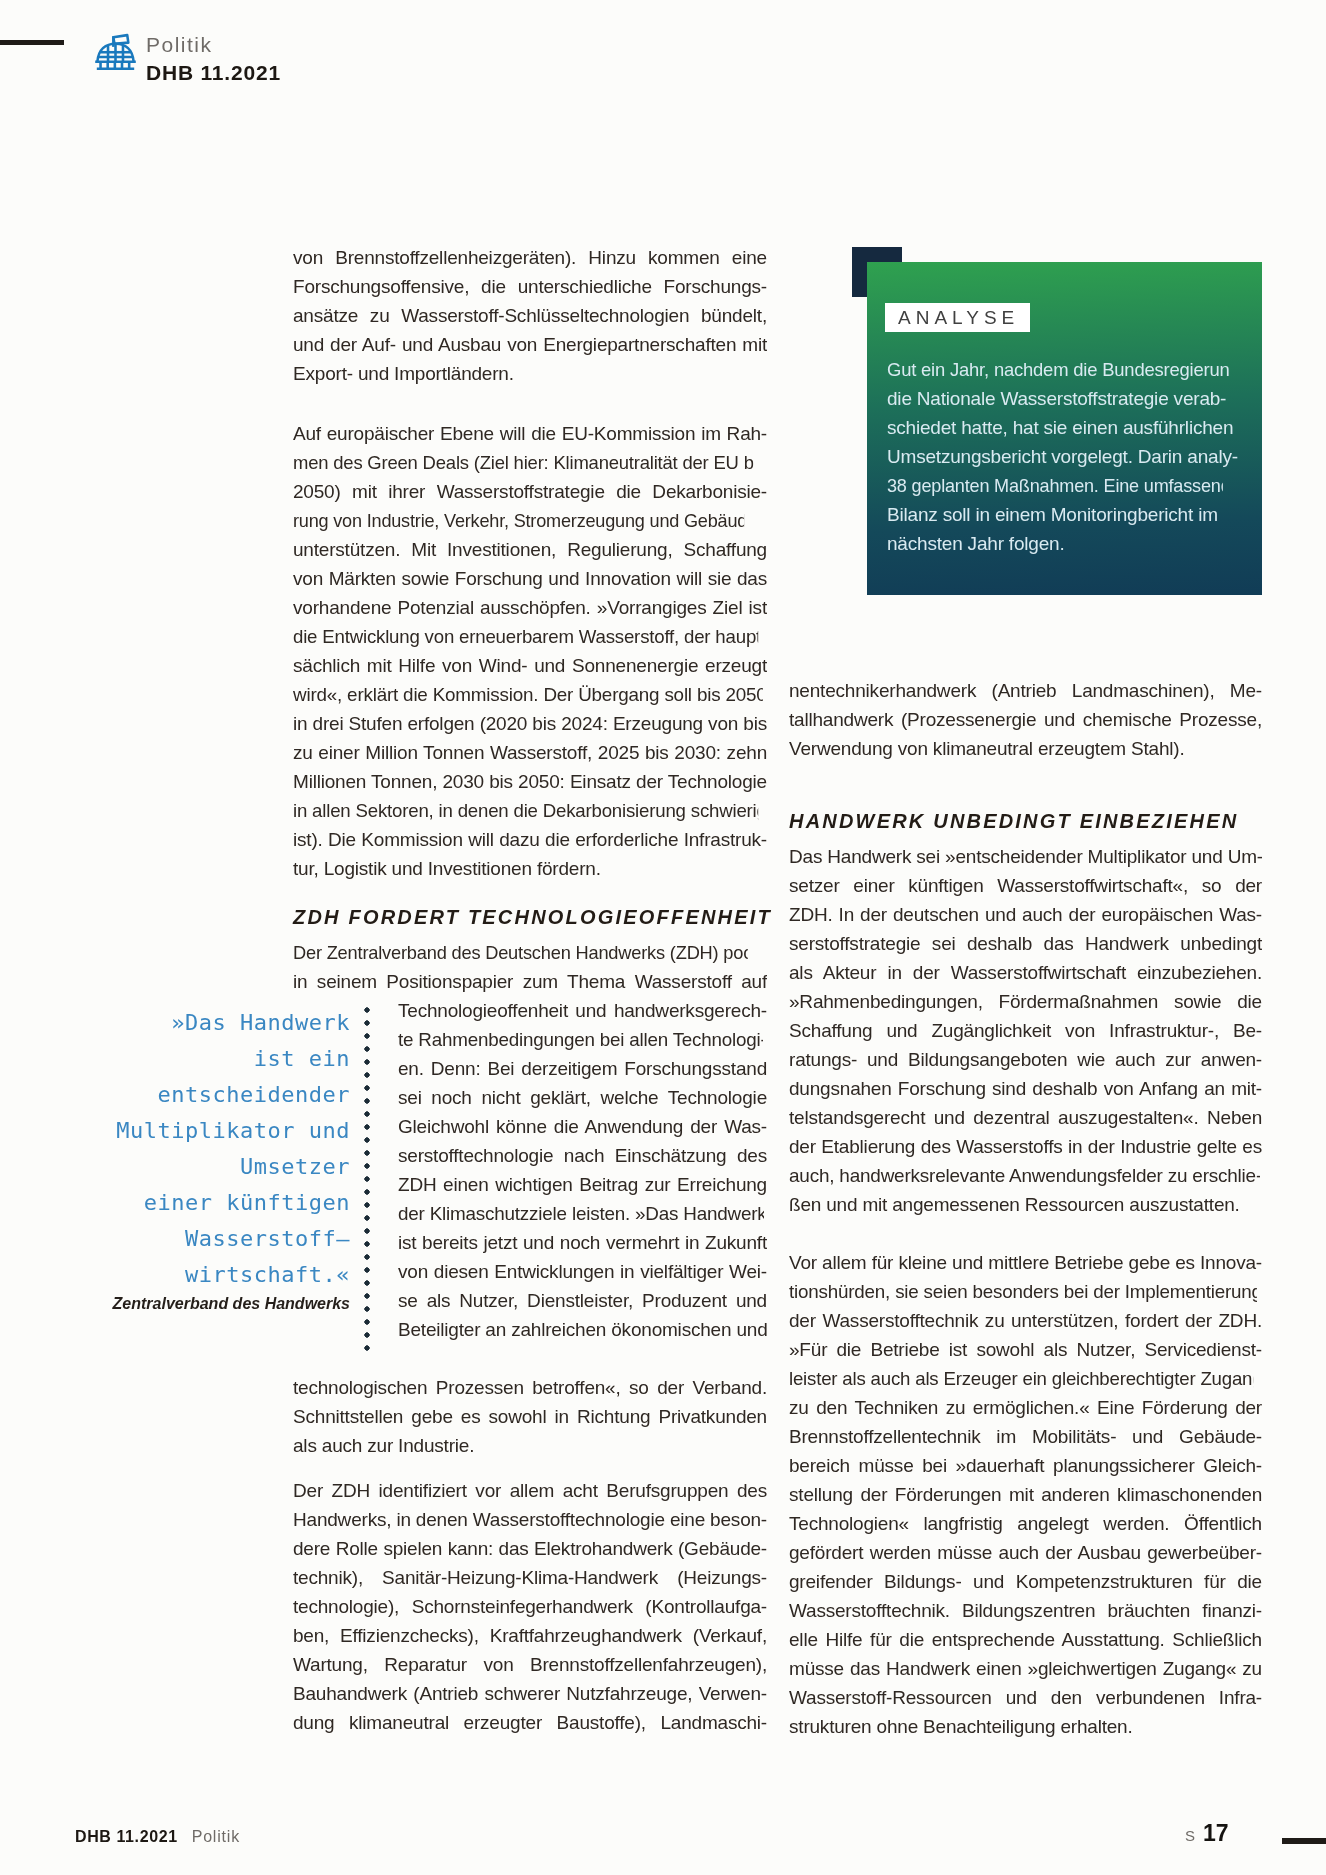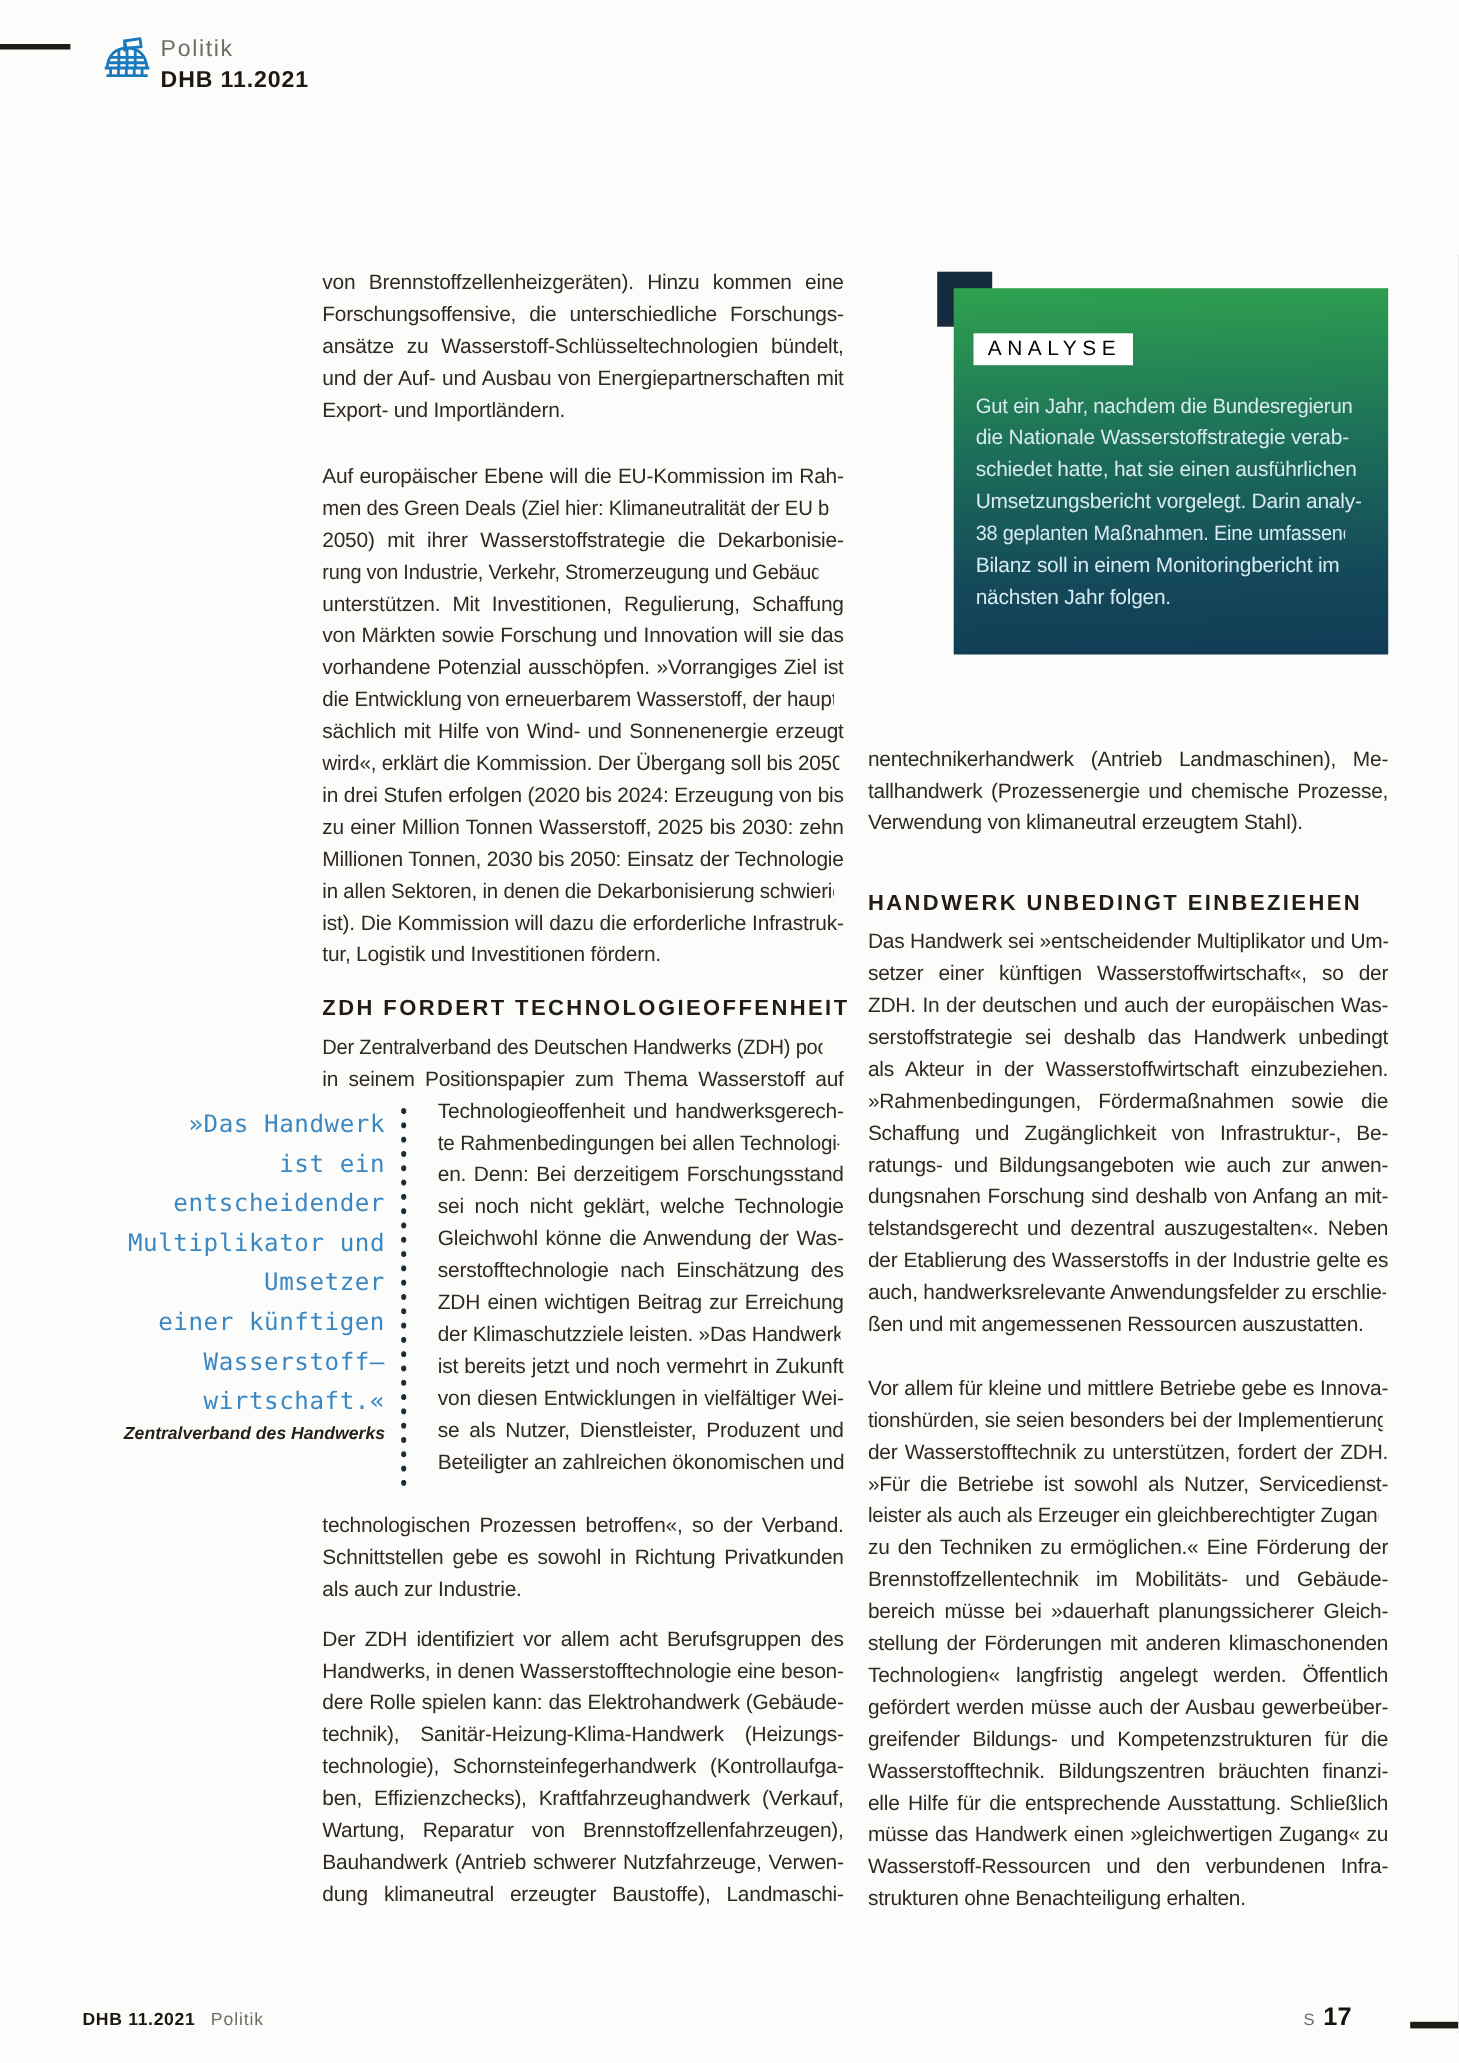--- a/index.html
+++ b/index.html
@@ -8,28 +8,28 @@
     background:#fcfcfa;overflow:hidden;
     font-family:"Liberation Sans",sans-serif;color:#2f2823;
   }
   .abs{position:absolute;}
   
   .lines{line-height:29px;font-size:19px;letter-spacing:-0.2px;}
   .line{white-space:nowrap;overflow:hidden;height:29px;
         text-align:justify;text-align-last:justify;}
   .line.ragged{text-align:left;text-align-last:left;}
   
-  .kicker{font-weight:bold;font-size:20px;letter-spacing:2.2px;color:#231c16;white-space:nowrap;}
+  .kicker{font-weight:bold;font-size:20px;letter-spacing:2.2px;color:#231c16;white-space:nowrap;font-style:italic;}
   
   .hd-section{font-size:21px;letter-spacing:1.5px;color:#6f6b67;}
   .hd-issue{font-size:21px;font-weight:bold;letter-spacing:0.8px;color:#1d1813;margin-top:4px;}
   .rule{background:#1f1b17;}
   
   .analyse-box{background:linear-gradient(178deg,#2fa14f 0%,#1d7059 42%,#14495a 78%,#113c56 100%);}
-  .analyse-label{display:inline-block;background:#ffffff;color:#000000;
+  .analyse-label{display:inline-block;background:#ffffff;color:#404040;
     font-size:19px;letter-spacing:5px;padding:4px 11px 3px 13px;}
   .analyse-box-lines{color:#d9eaf1;}
   .analyse-box-lines .line{text-align:left;text-align-last:left;}
   
   .pull-quote{font-family:"DejaVu Sans Mono",monospace;font-size:22px;line-height:36px;
     color:#3a87c2;letter-spacing:0.5px;}
   .pull-quote .line{height:36px;text-align:left;text-align-last:right;}
   .quote-attr{font-size:16px;font-weight:bold;font-style:italic;color:#251f1a;
     text-align:right;letter-spacing:0px;}
   .dotted{background:radial-gradient(circle 2.6px at 4px 6px,#1b2b36 2.5px,transparent 2.7px);

